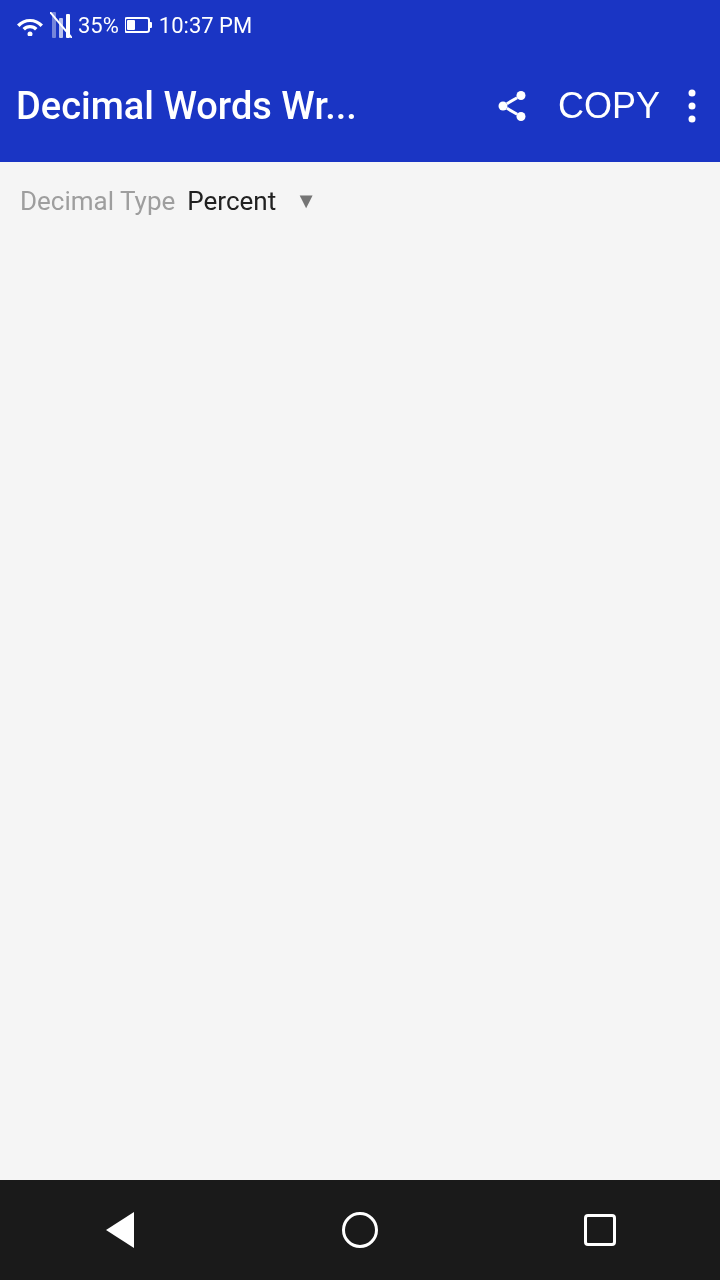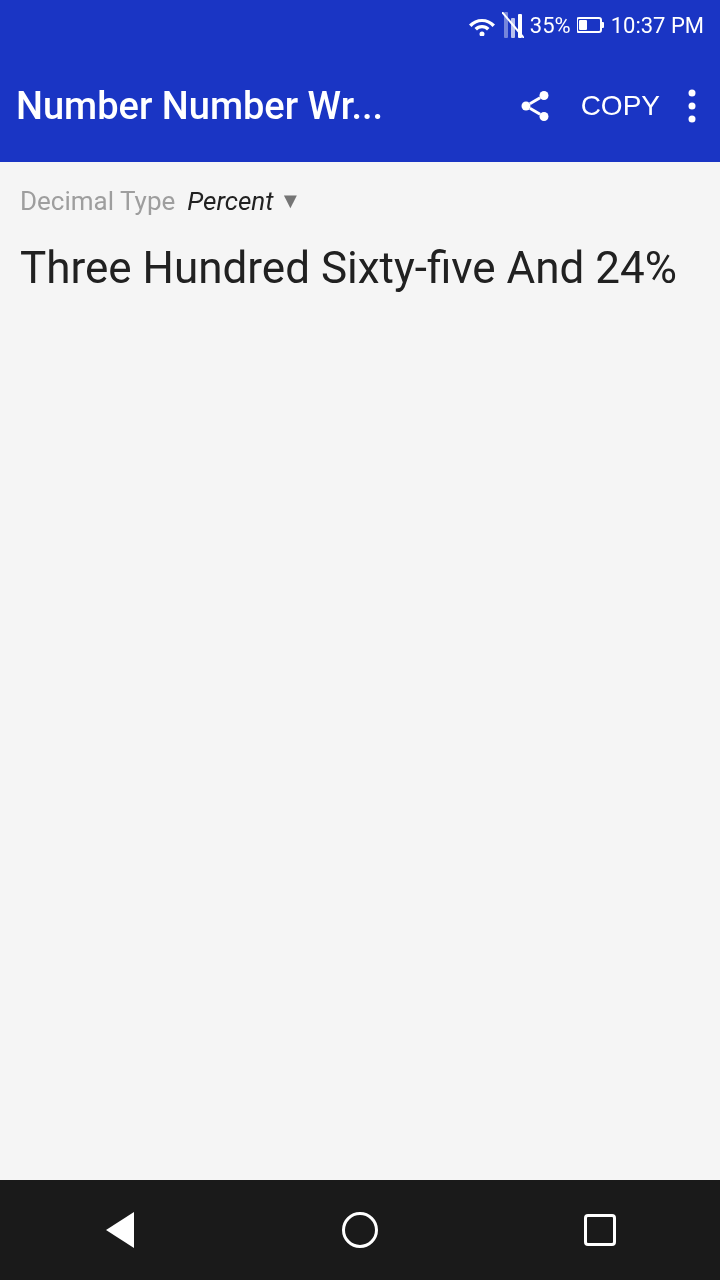--- a/index.html
+++ b/index.html
@@ -12,21 +12,20 @@
       overflow: hidden;
     }
 
     
     .status-bar {
       width: 100%;
       height: 50px;
       background: #1a35c4;
       display: flex;
       align-items: center;
-      justify-content: flex-end;
       padding: 0 16px;
       gap: 8px;
     }
     .status-bar-text {
       color: white;
       font-size: 22px;
       font-weight: 400;
     }
     .status-icons {
       display: flex;
@@ -59,21 +58,21 @@
       background: none;
       border: none;
       cursor: pointer;
       padding: 8px;
       display: flex;
       align-items: center;
       justify-content: center;
     }
     .copy-btn {
       color: white;
-      font-size: 28px;
+      font-size: 36px;
       font-weight: 500;
       background: none;
       border: none;
       cursor: pointer;
       padding: 8px;
     }
 
     
     .content {
       padding: 24px 20px 16px 20px;
@@ -101,23 +100,22 @@
       gap: 12px;
       margin-bottom: 24px;
     }
     .decimal-label {
       color: #9e9e9e;
       font-size: 26px;
     }
     .decimal-select-wrapper {
       display: flex;
       align-items: center;
-      gap: 6px;
-      cursor: pointer;
-      font-style: italic;
+      gap: 19px;
+      cursor: pointer;
     }
     .decimal-value {
       color: #212121;
       font-size: 26px;
     }
     .dropdown-arrow {
       color: #757575;
       font-size: 22px;
     }
 
@@ -206,21 +204,21 @@
     <svg width="28" height="18" viewBox="0 0 28 18">
       <rect x="0" y="2" width="24" height="14" rx="2" fill="none" stroke="white" stroke-width="2"></rect>
       <rect x="24" y="6" width="3" height="6" rx="1" fill="white"></rect>
       <rect x="2" y="4" width="8" height="10" rx="1" fill="white"></rect>
     </svg>
     <span class="status-bar-text">10:37 PM</span>
   </div>
 </div>
 
 <div class="app-bar">
-  <span class="app-bar-title">Number Number Wr...</span>
+  <span class="app-bar-title">Decimal Words Wr...</span>
 
   <button class="app-bar-action" aria-label="Share">
     <svg class="share-icon" viewBox="0 0 24 24" fill="white">
       <circle cx="18" cy="5" r="3"></circle>
       <circle cx="6" cy="12" r="3"></circle>
       <circle cx="18" cy="19" r="3"></circle>
       <line x1="8.59" y1="13.51" x2="15.42" y2="17.49" stroke="white" stroke-width="2"></line>
       <line x1="15.41" y1="6.51" x2="8.59" y2="10.49" stroke="white" stroke-width="2"></line>
     </svg>
   </button>
@@ -240,21 +238,20 @@
 
 
   <div class="decimal-row">
     <span class="decimal-label">Decimal Type</span>
     <div class="decimal-select-wrapper">
       <span class="decimal-value">Percent</span>
       <span class="dropdown-arrow">▼</span>
     </div>
   </div>
 
-  <div class="result-text">Three Hundred Sixty-five And 24%</div>
 </div>
 
 <div class="bottom-nav">
   <button class="nav-btn" aria-label="Back">
     <div class="back-triangle"></div>
   </button>
   <button class="nav-btn" aria-label="Home">
     <div class="home-circle"></div>
   </button>
   <button class="nav-btn" aria-label="Recents">

